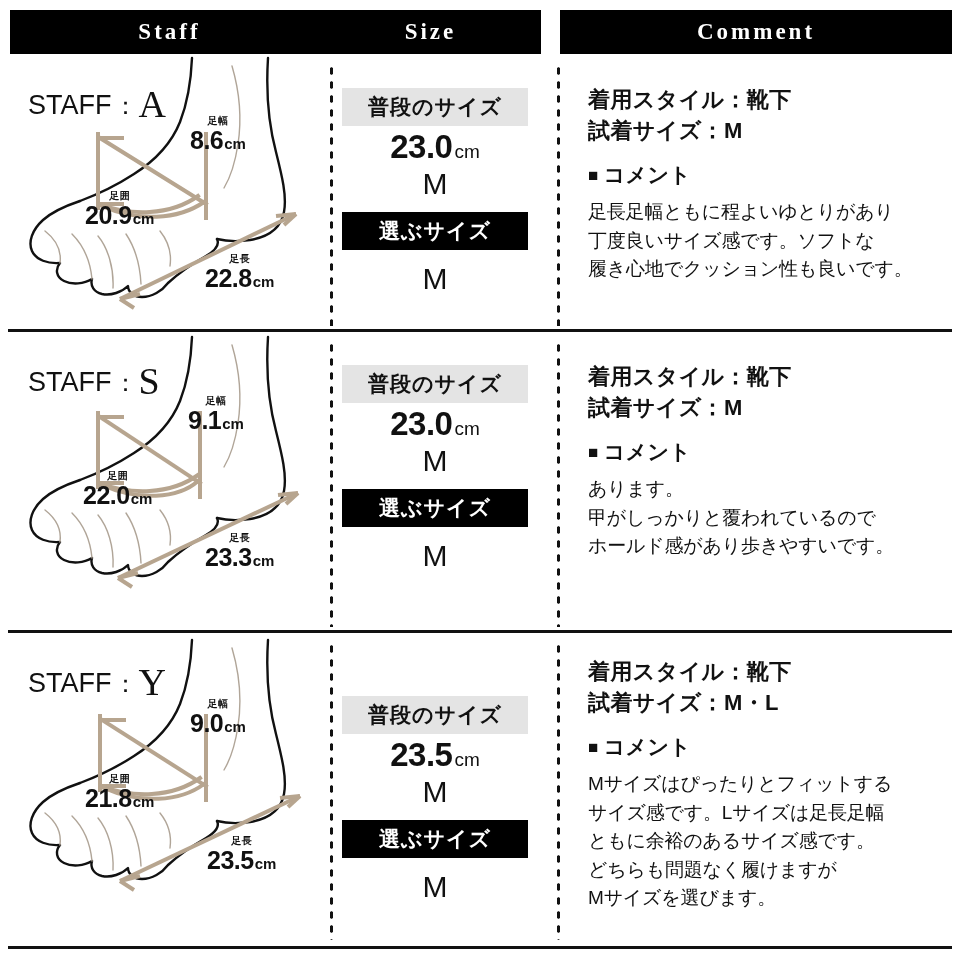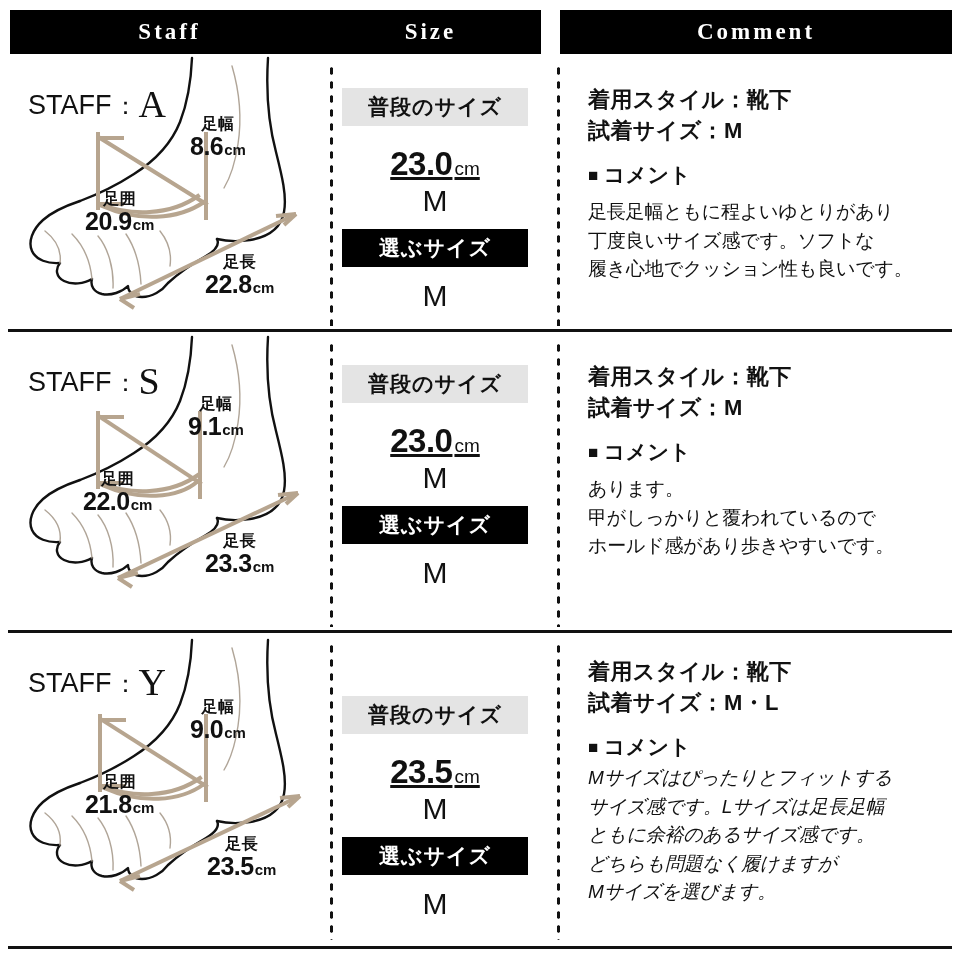--- a/index.html
+++ b/index.html
@@ -111,21 +111,21 @@
   }
 
   .m-label {
     position: absolute;
     text-align: center;
     white-space: nowrap;
     line-height: 1.05;
   }
   .m-label .cap {
     display: block;
-    font-size: 16px;
+    font-size: 10px;
     font-weight: 700;
     letter-spacing: 0.5px;
   }
   .m-label .val {
     display: block;
     font-size: 25px;
     font-weight: 700;
     letter-spacing: -0.5px;
   }
   .m-label .val .unit {
@@ -152,23 +152,22 @@
     font-size: 21px;
     font-weight: 700;
     letter-spacing: 1px;
   }
   .size-banner.usual { background: #e4e4e4; color: #111111; }
   .size-banner.chosen { background: #000000; color: #ffffff; }
   .size-main {
     font-size: 33px;
     font-weight: 700;
     letter-spacing: -0.5px;
-    margin-top: 21px;
+    margin-top: 4px;
     line-height: 1;
-    text-decoration: underline;
   }
   .size-main .unit {
     font-size: 19px;
     font-weight: 400;
     letter-spacing: 0;
     padding-left: 2px;
   }
   .size-sub {
     font-size: 30px;
     font-weight: 400;
@@ -481,21 +480,21 @@
     </div>
 
     <div class="comment-cell">
       <div style="margin-top:22px;">
         <div class="cm-head">着用スタイル：靴下</div>
         <div class="cm-head">試着サイズ：M・L</div>
       </div>
       <div class="cm-subhead" style="margin-top:15px;">
         <span class="sq">■</span><span>コメント</span>
       </div>
-      <div style="margin-top:3px;font-style:italic;">
+      <div style="margin-top:9px;">
         <div class="cm-body">Mサイズはぴったりとフィットする</div>
         <div class="cm-body">サイズ感です。Lサイズは足長足幅</div>
         <div class="cm-body">ともに余裕のあるサイズ感です。</div>
         <div class="cm-body">どちらも問題なく履けますが</div>
         <div class="cm-body">Mサイズを選びます。</div>
       </div>
     </div>
 
     <div class="row-sep" style="top:312px;"></div>
   </div>

